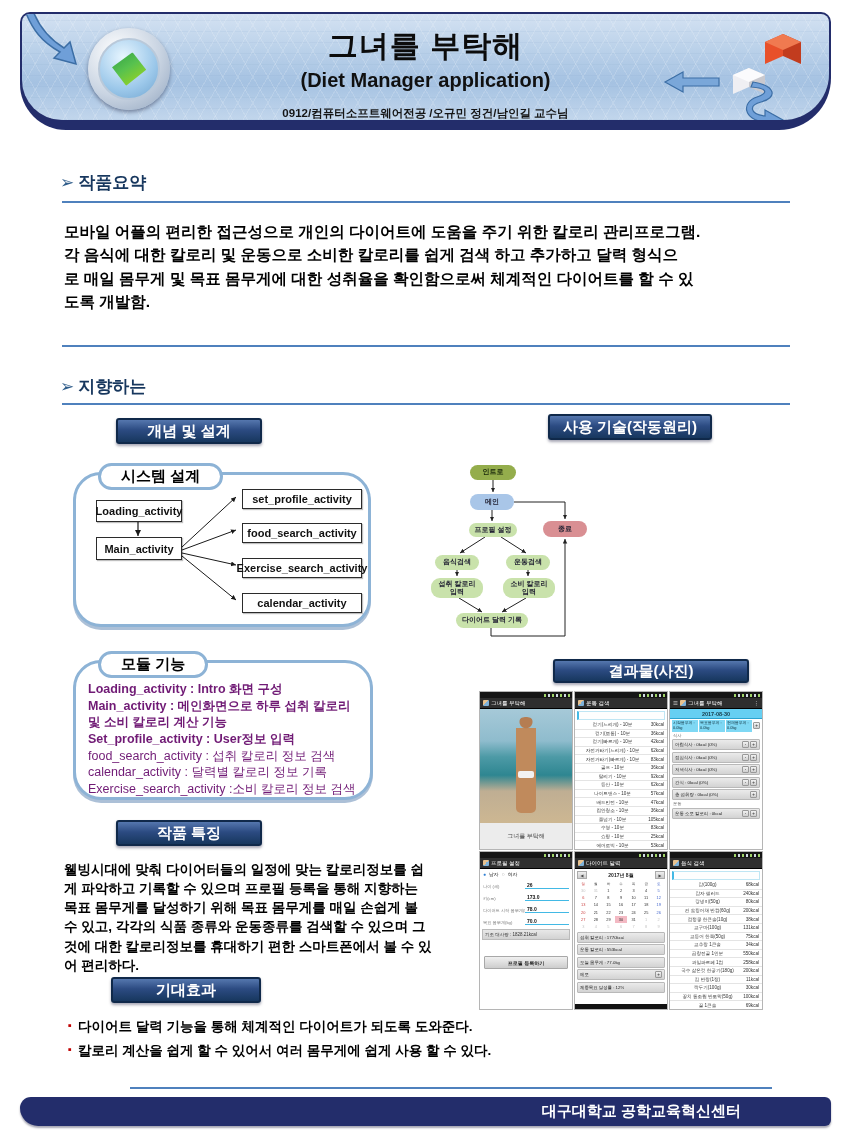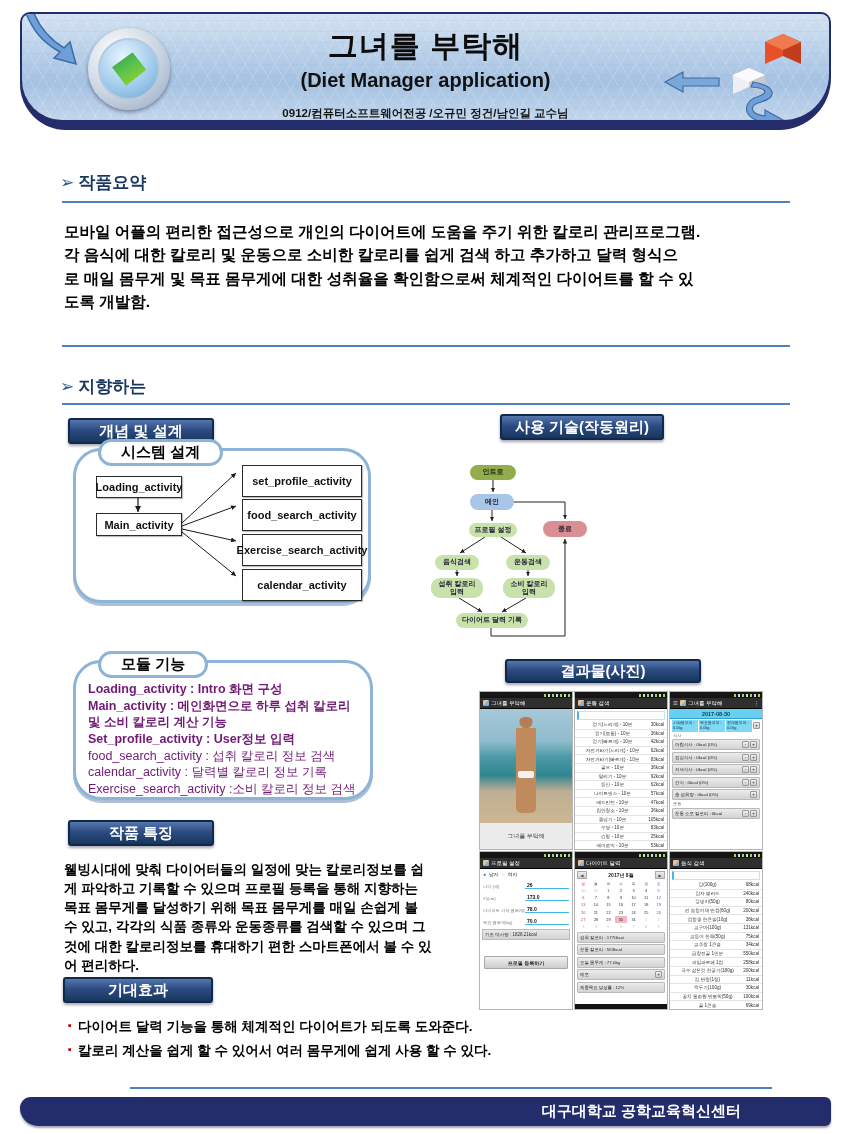--- a/index.html
+++ b/index.html
@@ -37,33 +37,33 @@
   .sec-h .arr { color:#2e5c8a; margin-right:4px; font-weight:bold; }
   .hline { position:absolute; height:2px; background:var(--line-blue,#4f81bd); }
 
   .summary-body { position:absolute; left:64px; top:220px; width:732px;
                   font-size:15.5px; font-weight:bold; color:#000; line-height:1.5; white-space:pre-line; }
 
   
   .pill { position:absolute; border-radius:3px; color:#fff; font-weight:bold; font-size:15px;
           text-align:right; background:linear-gradient(180deg,#5577ae 0%,#2c4b82 45%,#17375e 100%);
           border:2px solid #10294a; box-shadow:0 2px 3px rgba(0,0,40,.35);
-          display:flex; align-items:center; justify-content:center; }
+          display:flex; align-items:center; justify-content:center;margin-left:48px; }
 
   
   .rbox { position:absolute; border:3px solid #8db3d6; border-radius:28px; background:#fff;
           box-shadow:0 3px 0 rgba(90,130,175,.5); }
   .rlabel { position:absolute; background:#fff; border:3px solid #8db3d6; border-radius:16px;
           font-size:15px; font-weight:bold; color:#000; padding:1px 20px; white-space:nowrap; }
 
   
   .dbox { position:absolute; border:1.6px solid #2b2b2b; background:#fff; font-size:11px; font-weight:bold;
           color:#111; display:flex; align-items:center; justify-content:center;
           box-shadow:1px 1px 1px rgba(0,0,0,.25); }
-  .design-targets .dbox { left:166px; width:120px; height:32px; }
+  .design-targets .dbox { left:166px; width:120px; height:20px; }
   .design-targets div:nth-of-type(1) { top:14px; }
   .design-targets div:nth-of-type(2) { top:48px; }
   .design-targets div:nth-of-type(3) { top:83px; }
   .design-targets div:nth-of-type(4) { top:118px; }
   .dia-svg { position:absolute; inset:0; }
 
   
   .mlines { position:absolute; left:12px; top:18px; width:278px; }
   .mline { font-size:12.5px; line-height:1.33; color:#701a75; }
   .mline.b { font-weight:bold; }
@@ -214,21 +214,21 @@
   <div class="hline" style="left:62px;top:345px;width:728px"></div>
 
   <div class="sec-h" style="left:60px;top:375px">
     <span class="arr">➢</span><span>지향하는</span>
   </div>
   <div class="hline" style="left:62px;top:403px;width:728px"></div>
 
   <div class="pill" style="left:68px;top:418px;width:146px;height:26px">개념 및 설계</div>
   <div class="pill" style="left:500px;top:414px;width:164px;height:26px">사용 기술(작동원리)</div>
 
-  <div class="rbox" style="left:73px;top:448px;width:298px;height:155px">
+  <div class="rbox" style="left:73px;top:472px;width:298px;height:155px">
     <div class="rlabel" style="left:22px;top:-12px">시스템 설계</div>
     <svg class="dia-svg" width="292" height="149" viewBox="0 0 292 149">
       <defs>
         <marker id="ah" markerWidth="7" markerHeight="7" refX="5" refY="2.5" orient="auto">
           <path d="M0 0 L5 2.5 L0 5 Z" fill="#1a1a1a"></path>
         </marker>
       </defs>
       <line x1="62" y1="47" x2="62" y2="61" stroke="#1a1a1a" stroke-width="1.2" marker-end="url(#ah)"></line>
       <line x1="106" y1="72" x2="160" y2="22" stroke="#1a1a1a" stroke-width="1" marker-end="url(#ah)" marker-start="url(#ah)"></line>
       <line x1="106" y1="75" x2="160" y2="55" stroke="#1a1a1a" stroke-width="1" marker-end="url(#ah)" marker-start="url(#ah)"></line>

